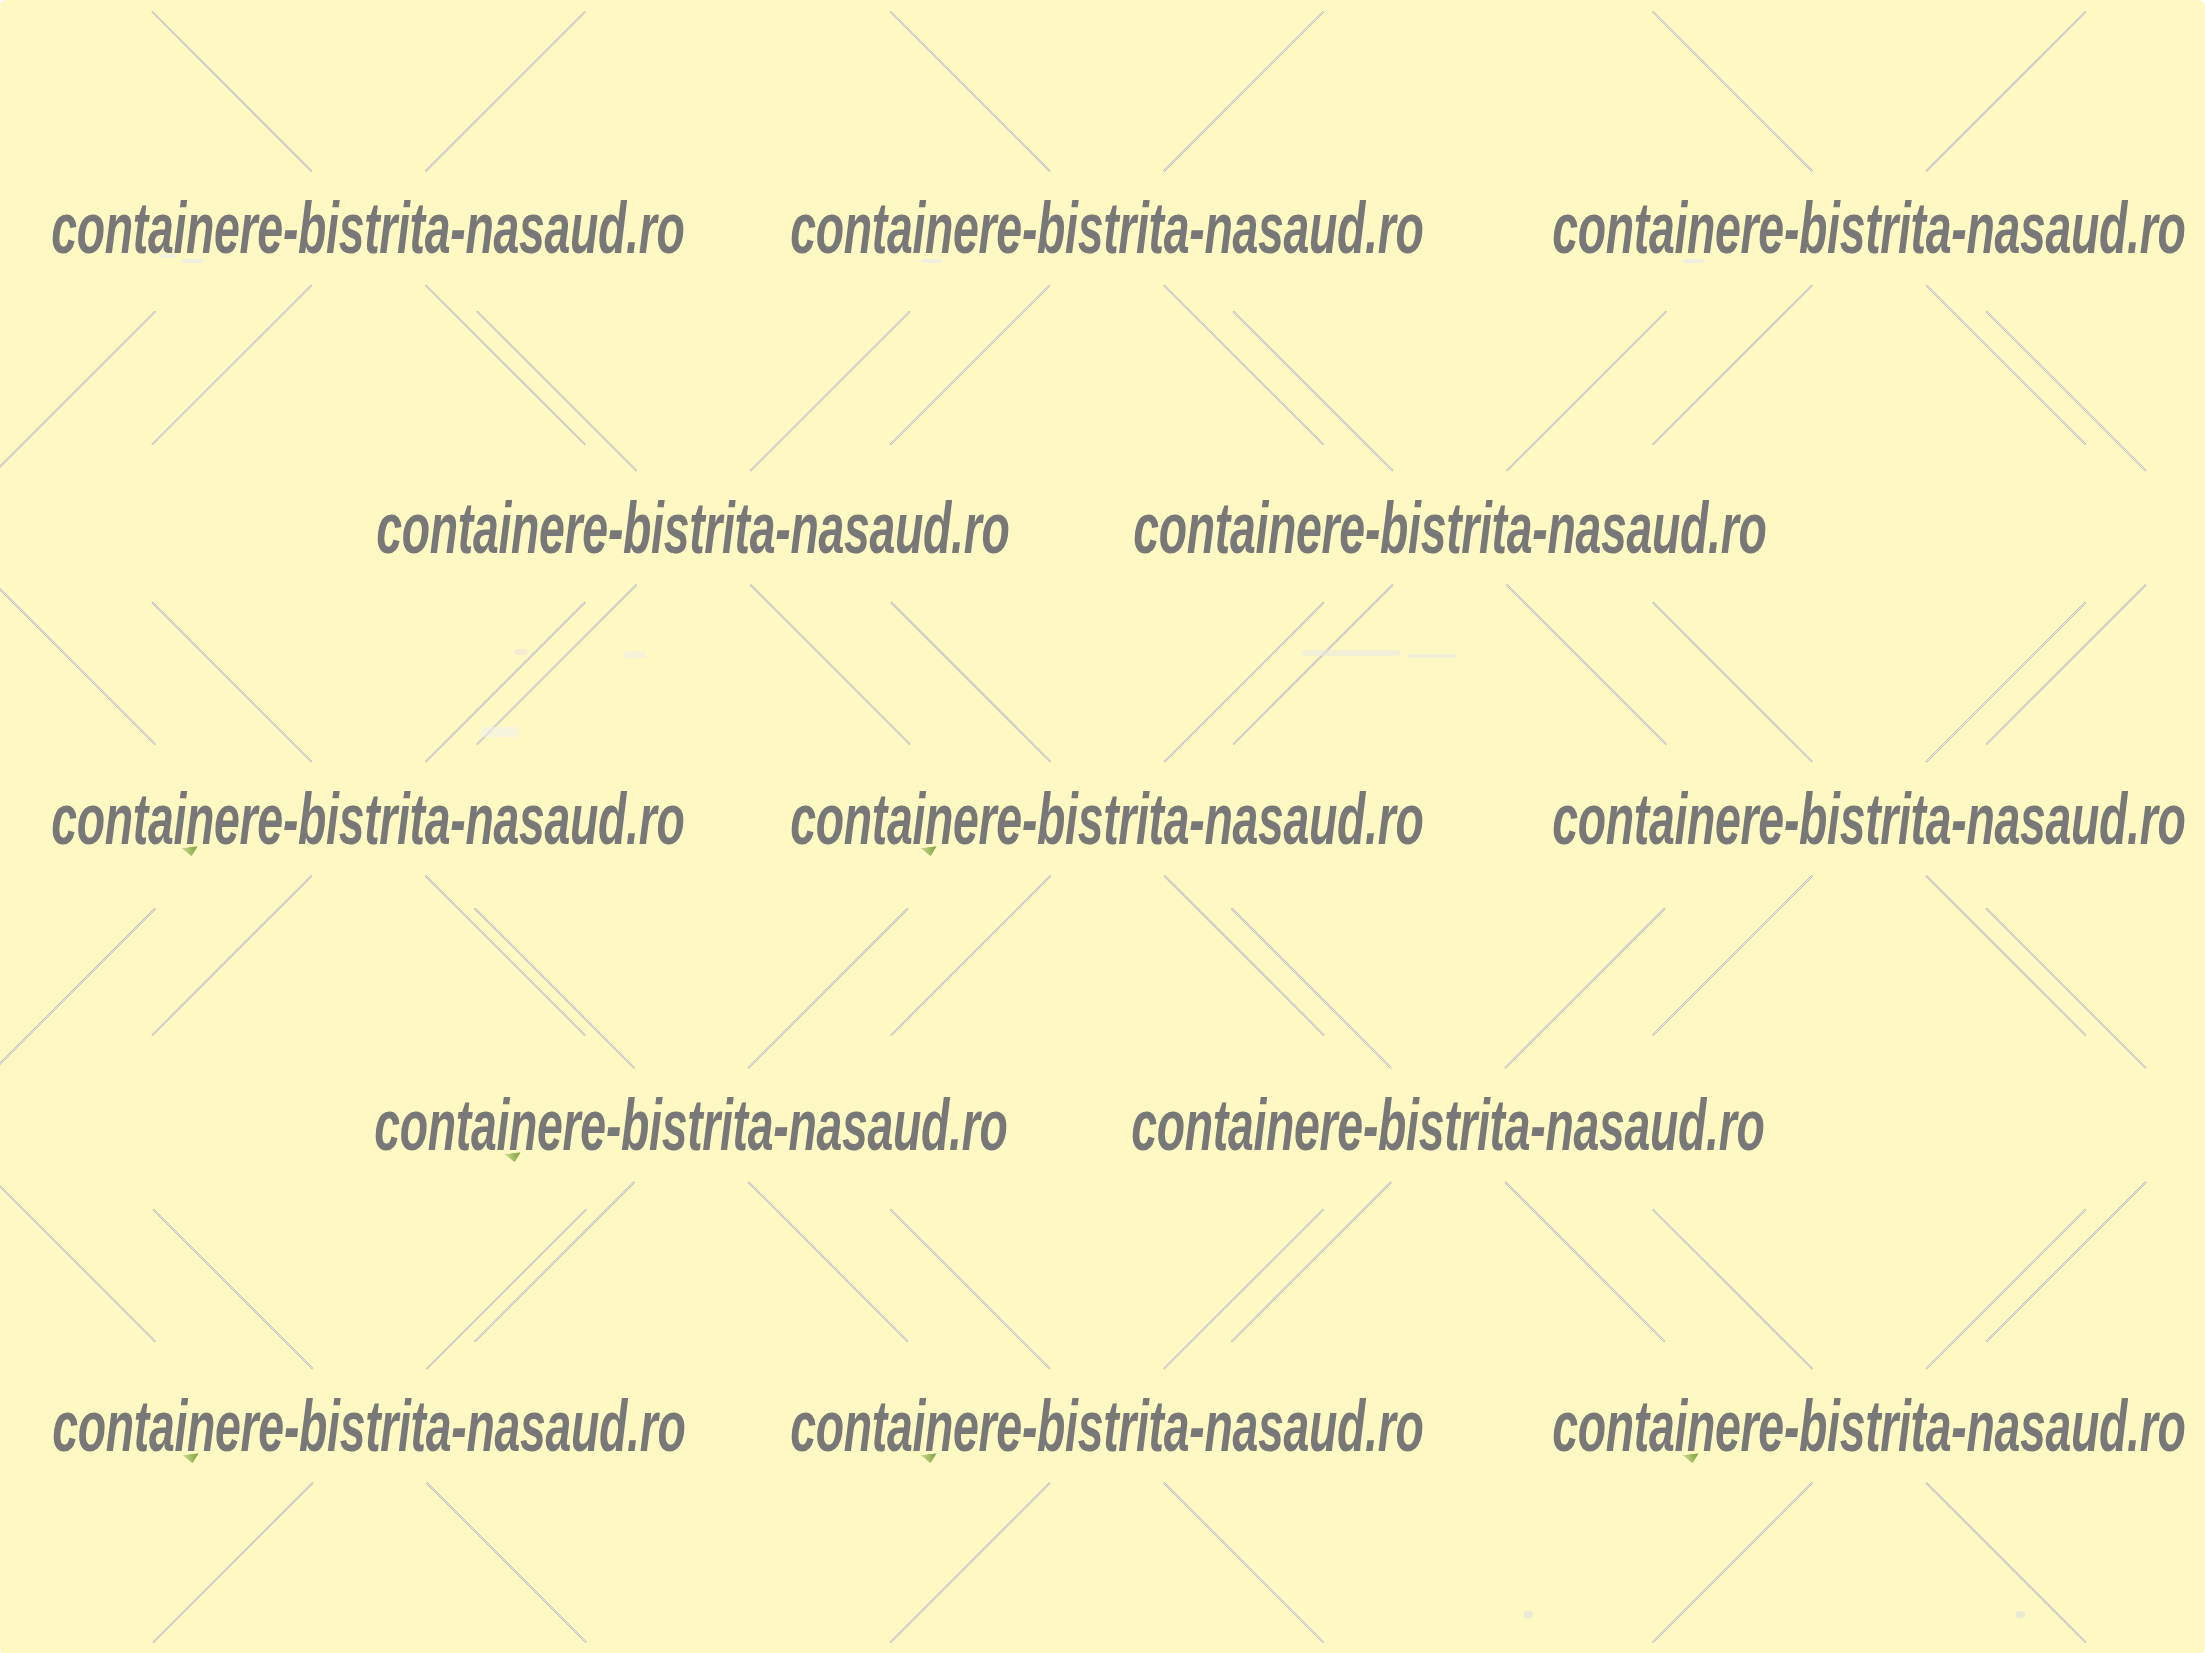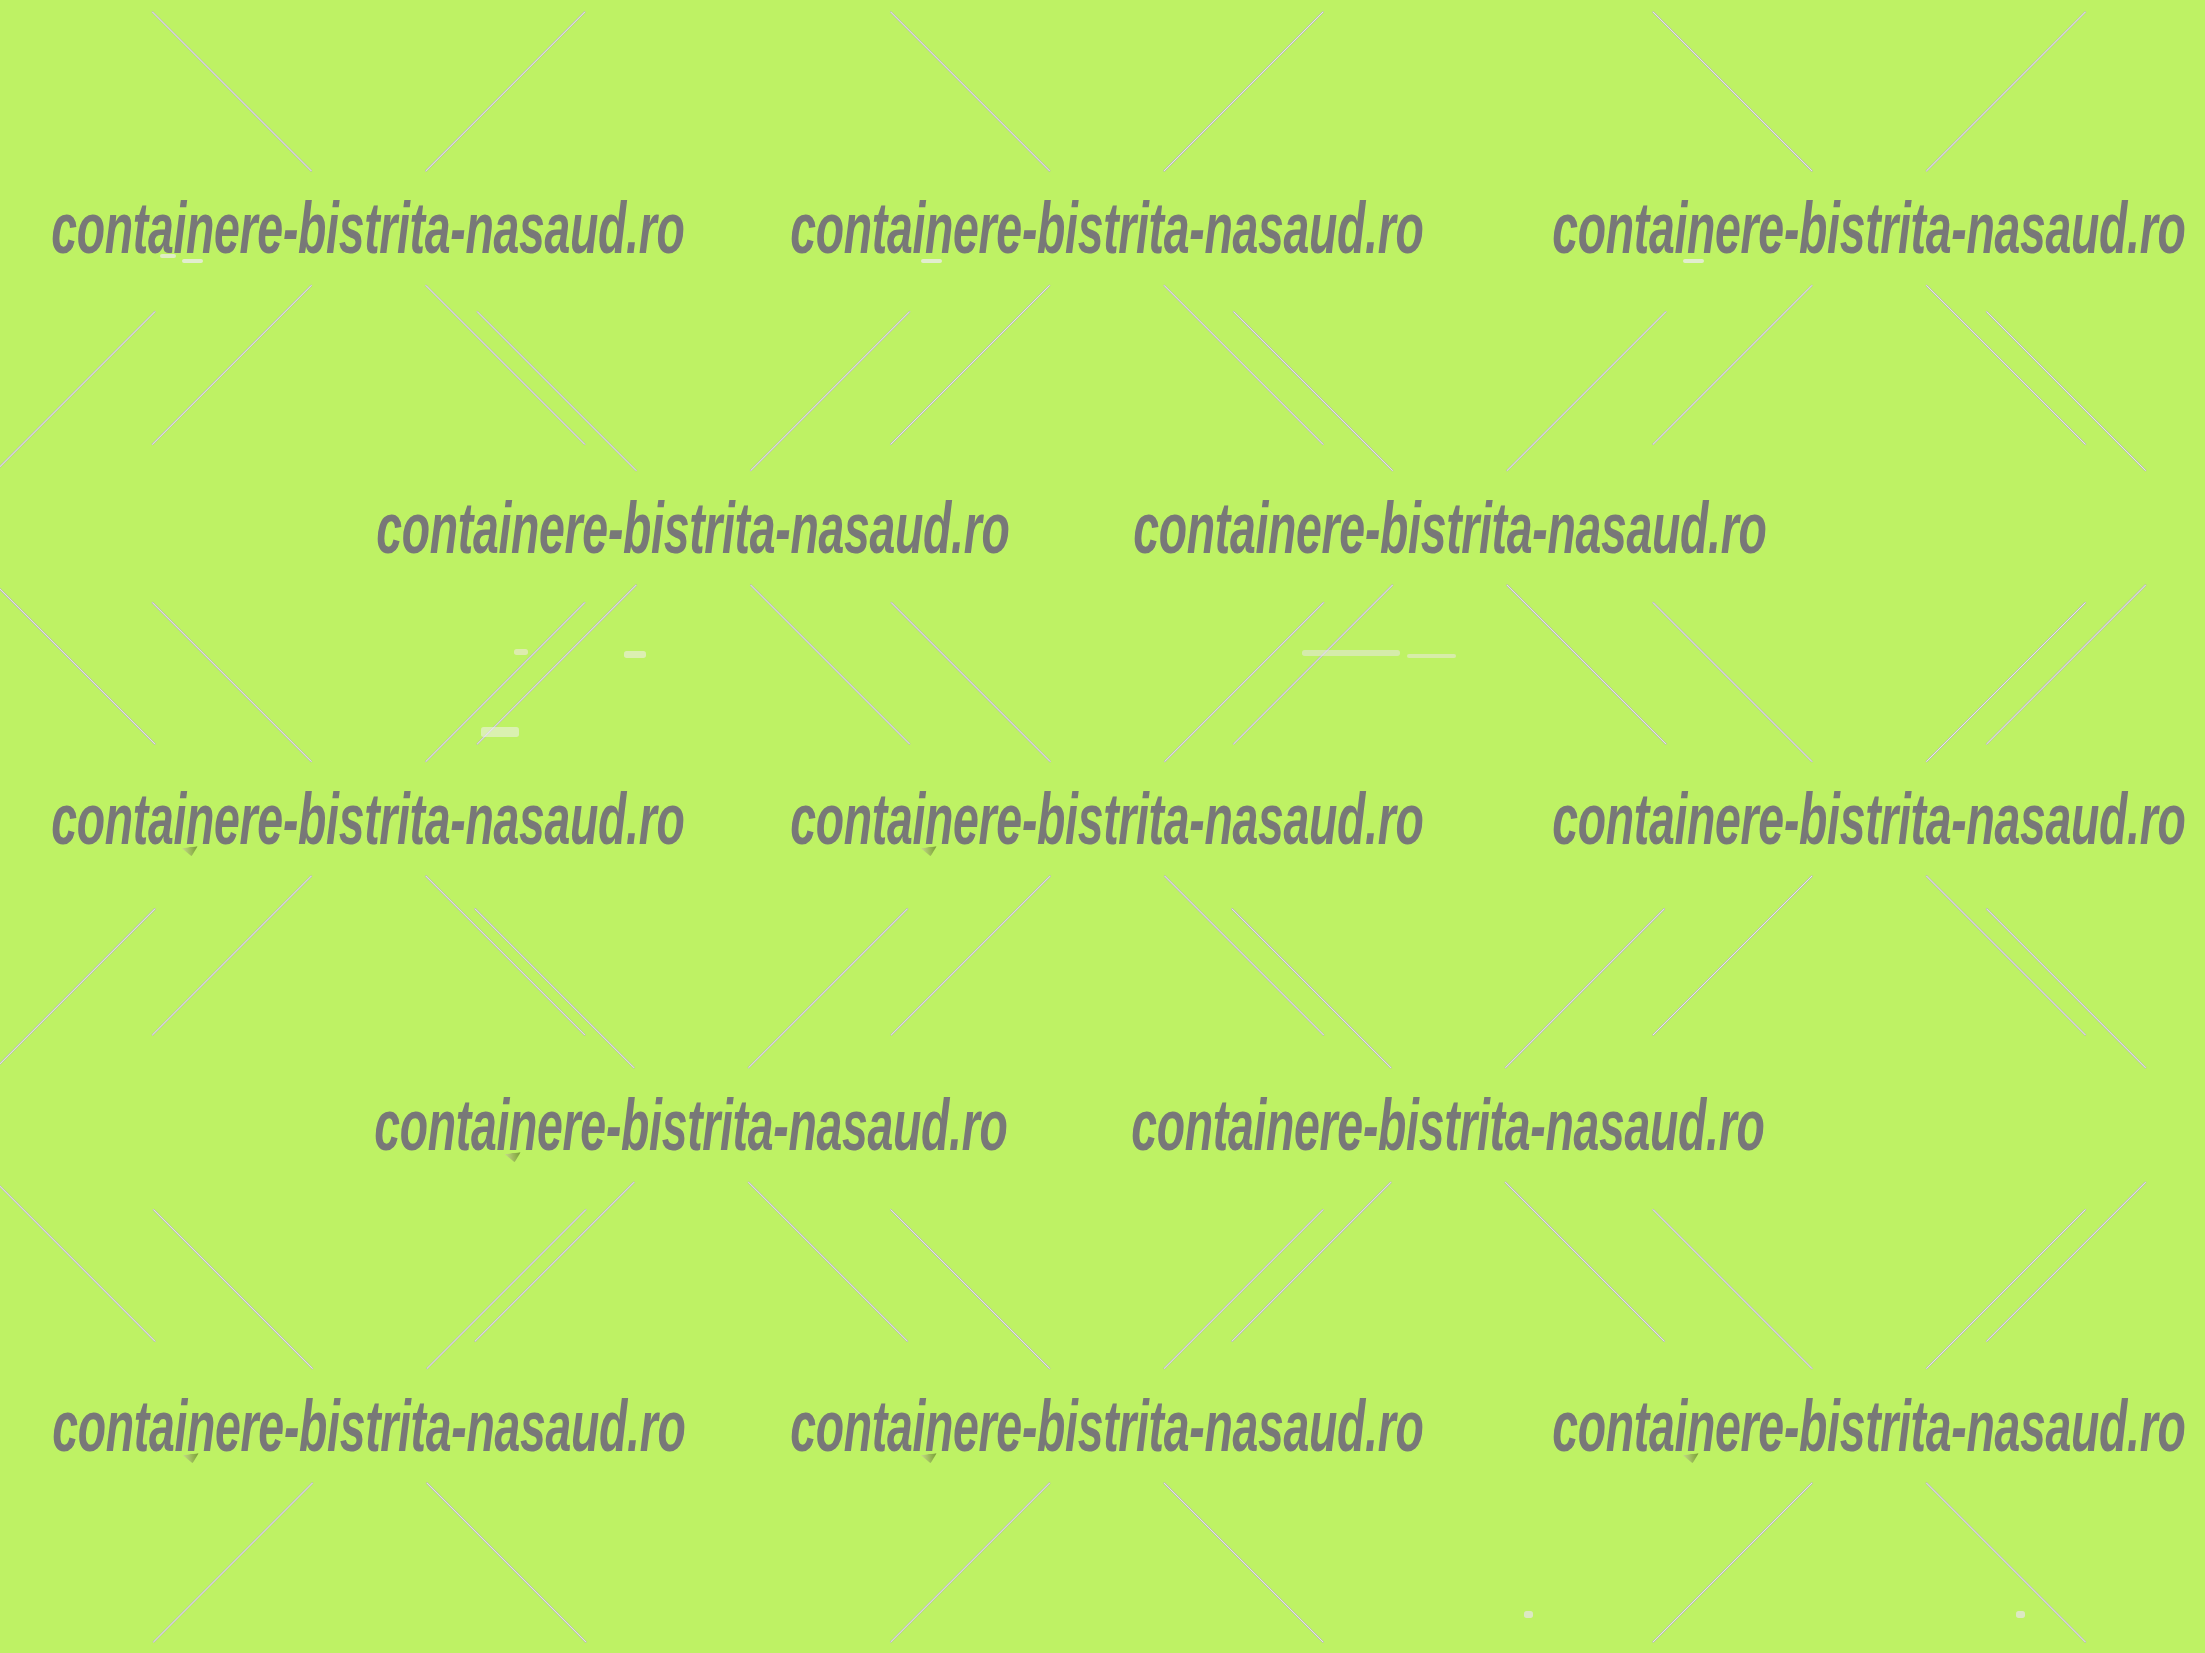--- a/index.html
+++ b/index.html
@@ -1,21 +1,22 @@
 <!DOCTYPE html>
 <html style="font-size:8.8px"><head>
 <meta charset="utf-8">
 <style>
   html,body{margin:0;padding:0;background:#ffffff;}
   #stage{
     position:relative;
     width:2205px;height:1654px;
     overflow:hidden;
-    background:#bef264;
+    background:#fef9c3;
     font-family:"Liberation Sans",sans-serif;
+    border-radius:6px;
   }
   #xlines{position:absolute;left:0;top:0;pointer-events:none;}
   .wm-wrap{
     position:absolute;width:984px;height:82px;
     display:flex;justify-content:center;align-items:flex-end;
     pointer-events:none;
   }
   .wm-text{
     font-family:"Liberation Sans",sans-serif;
     font-weight:bold;font-style:italic;

